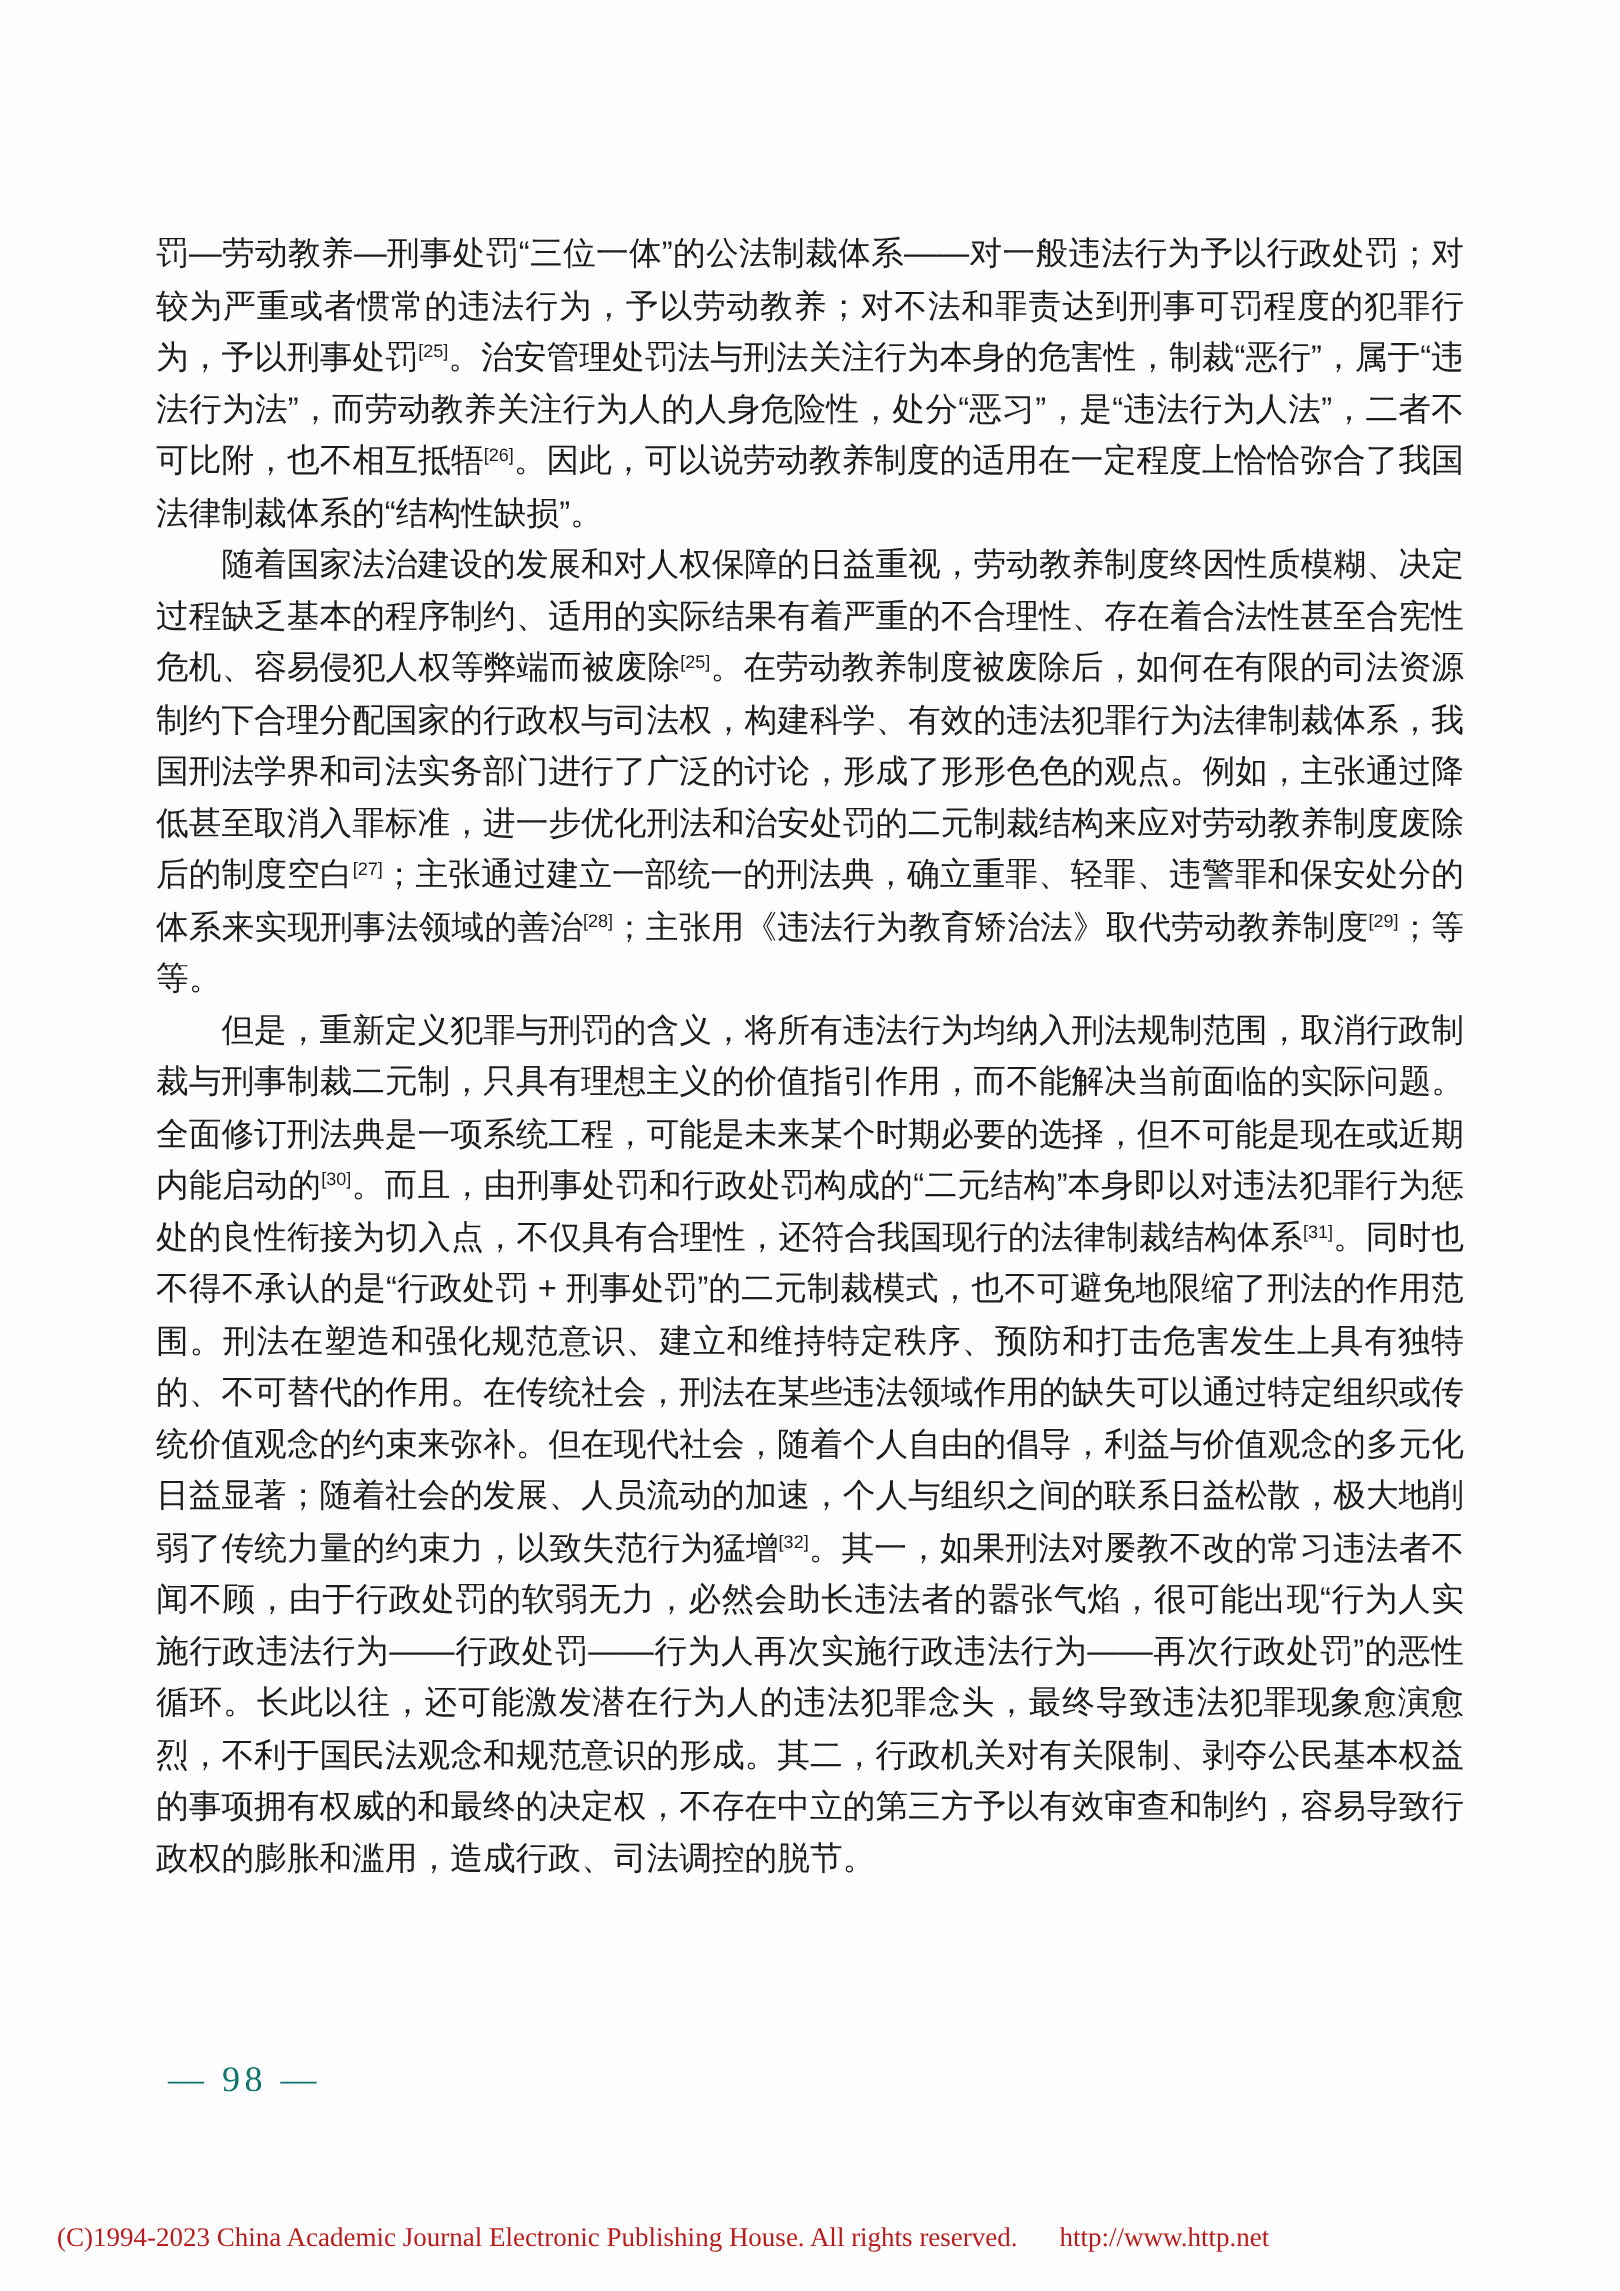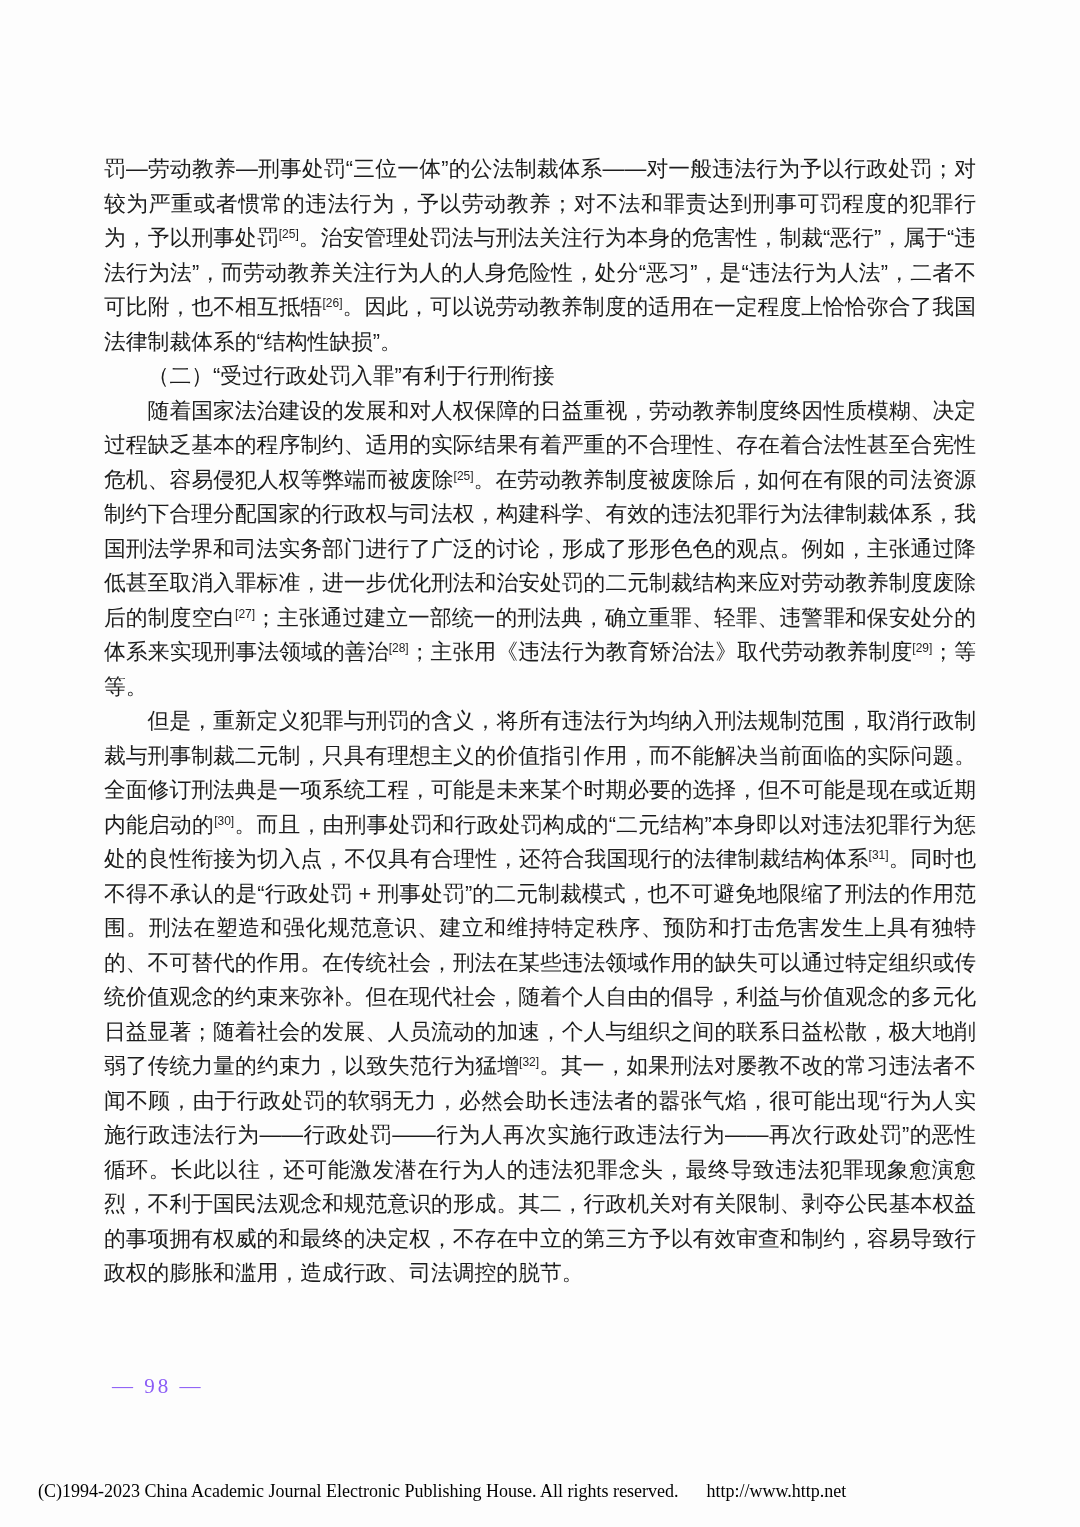--- a/index.html
+++ b/index.html
@@ -28,48 +28,47 @@
     font-size:12px;
     line-height:0;
     vertical-align:7px;
     letter-spacing:0;
   }
   .page-number {
     position:absolute;
     left:112px;
     top:1374px;
     font-family:"Liberation Serif","DejaVu Serif",serif;
-    font-size:21px;
+    font-size:24px;
     letter-spacing:3px;
-    color:#8b5cf6;
+    color:#0f766e;
   }
   .copyright {
     position:absolute;
     left:38px;
     top:1481px;
     width:1010px;
     display:flex;
     align-items:baseline;
     gap:28px;
     font-family:"Liberation Serif","DejaVu Serif",serif;
     font-size:18px;
-    color:#000000;
+    color:#b91c1c;
     white-space:nowrap;
   }
 </style>
 </head>
 <body>
 
 <div class="page">
 
   <div class="body-text">
 
     <p class="para flush"><span>罚—劳动教养—刑事处罚“三位一体”的公法制裁体系——对一般违法行为予以行政处罚；对较为严重或者惯常的违法行为，予以劳动教养；对不法和罪责达到刑事可罚程度的犯罪行为，予以刑事处罚</span><sup class="ref">[25]</sup><span>。治安管理处罚法与刑法关注行为本身的危害性，制裁“恶行”，属于“违法行为法”，而劳动教养关注行为人的人身危险性，处分“恶习”，是“违法行为人法”，二者不可比附，也不相互抵牾</span><sup class="ref">[26]</sup><span>。因此，可以说劳动教养制度的适用在一定程度上恰恰弥合了我国法律制裁体系的“结构性缺损”。</span></p>
 
-    <h3 class="heading">（二）“受过行政处罚入罪”有利于行刑衔接</h3>
 
     <p class="para"><span>随着国家法治建设的发展和对人权保障的日益重视，劳动教养制度终因性质模糊、决定过程缺乏基本的程序制约、适用的实际结果有着严重的不合理性、存在着合法性甚至合宪性危机、容易侵犯人权等弊端而被废除</span><sup class="ref">[25]</sup><span>。在劳动教养制度被废除后，如何在有限的司法资源制约下合理分配国家的行政权与司法权，构建科学、有效的违法犯罪行为法律制裁体系，我国刑法学界和司法实务部门进行了广泛的讨论，形成了形形色色的观点。例如，主张通过降低甚至取消入罪标准，进一步优化刑法和治安处罚的二元制裁结构来应对劳动教养制度废除后的制度空白</span><sup class="ref">[27]</sup><span>；主张通过建立一部统一的刑法典，确立重罪、轻罪、违警罪和保安处分的体系来实现刑事法领域的善治</span><sup class="ref">[28]</sup><span>；主张用《违法行为教育矫治法》取代劳动教养制度</span><sup class="ref">[29]</sup><span>；等等。</span></p>
 
     <p class="para"><span>但是，重新定义犯罪与刑罚的含义，将所有违法行为均纳入刑法规制范围，取消行政制裁与刑事制裁二元制，只具有理想主义的价值指引作用，而不能解决当前面临的实际问题。全面修订刑法典是一项系统工程，可能是未来某个时期必要的选择，但不可能是现在或近期内能启动的</span><sup class="ref">[30]</sup><span>。而且，由刑事处罚和行政处罚构成的“二元结构”本身即以对违法犯罪行为惩处的良性衔接为切入点，不仅具有合理性，还符合我国现行的法律制裁结构体系</span><sup class="ref">[31]</sup><span>。同时也不得不承认的是“行政处罚 + 刑事处罚”的二元制裁模式，也不可避免地限缩了刑法的作用范围。刑法在塑造和强化规范意识、建立和维持特定秩序、预防和打击危害发生上具有独特的、不可替代的作用。在传统社会，刑法在某些违法领域作用的缺失可以通过特定组织或传统价值观念的约束来弥补。但在现代社会，随着个人自由的倡导，利益与价值观念的多元化日益显著；随着社会的发展、人员流动的加速，个人与组织之间的联系日益松散，极大地削弱了传统力量的约束力，以致失范行为猛增</span><sup class="ref">[32]</sup><span>。其一，如果刑法对屡教不改的常习违法者不闻不顾，由于行政处罚的软弱无力，必然会助长违法者的嚣张气焰，很可能出现“行为人实施行政违法行为——行政处罚——行为人再次实施行政违法行为——再次行政处罚”的恶性循环。长此以往，还可能激发潜在行为人的违法犯罪念头，最终导致违法犯罪现象愈演愈烈，不利于国民法观念和规范意识的形成。其二，行政机关对有关限制、剥夺公民基本权益的事项拥有权威的和最终的决定权，不存在中立的第三方予以有效审查和制约，容易导致行政权的膨胀和滥用，造成行政、司法调控的脱节。</span></p>
 
 
   </div>
 
   <div class="page-number">— 98 —</div>
 

